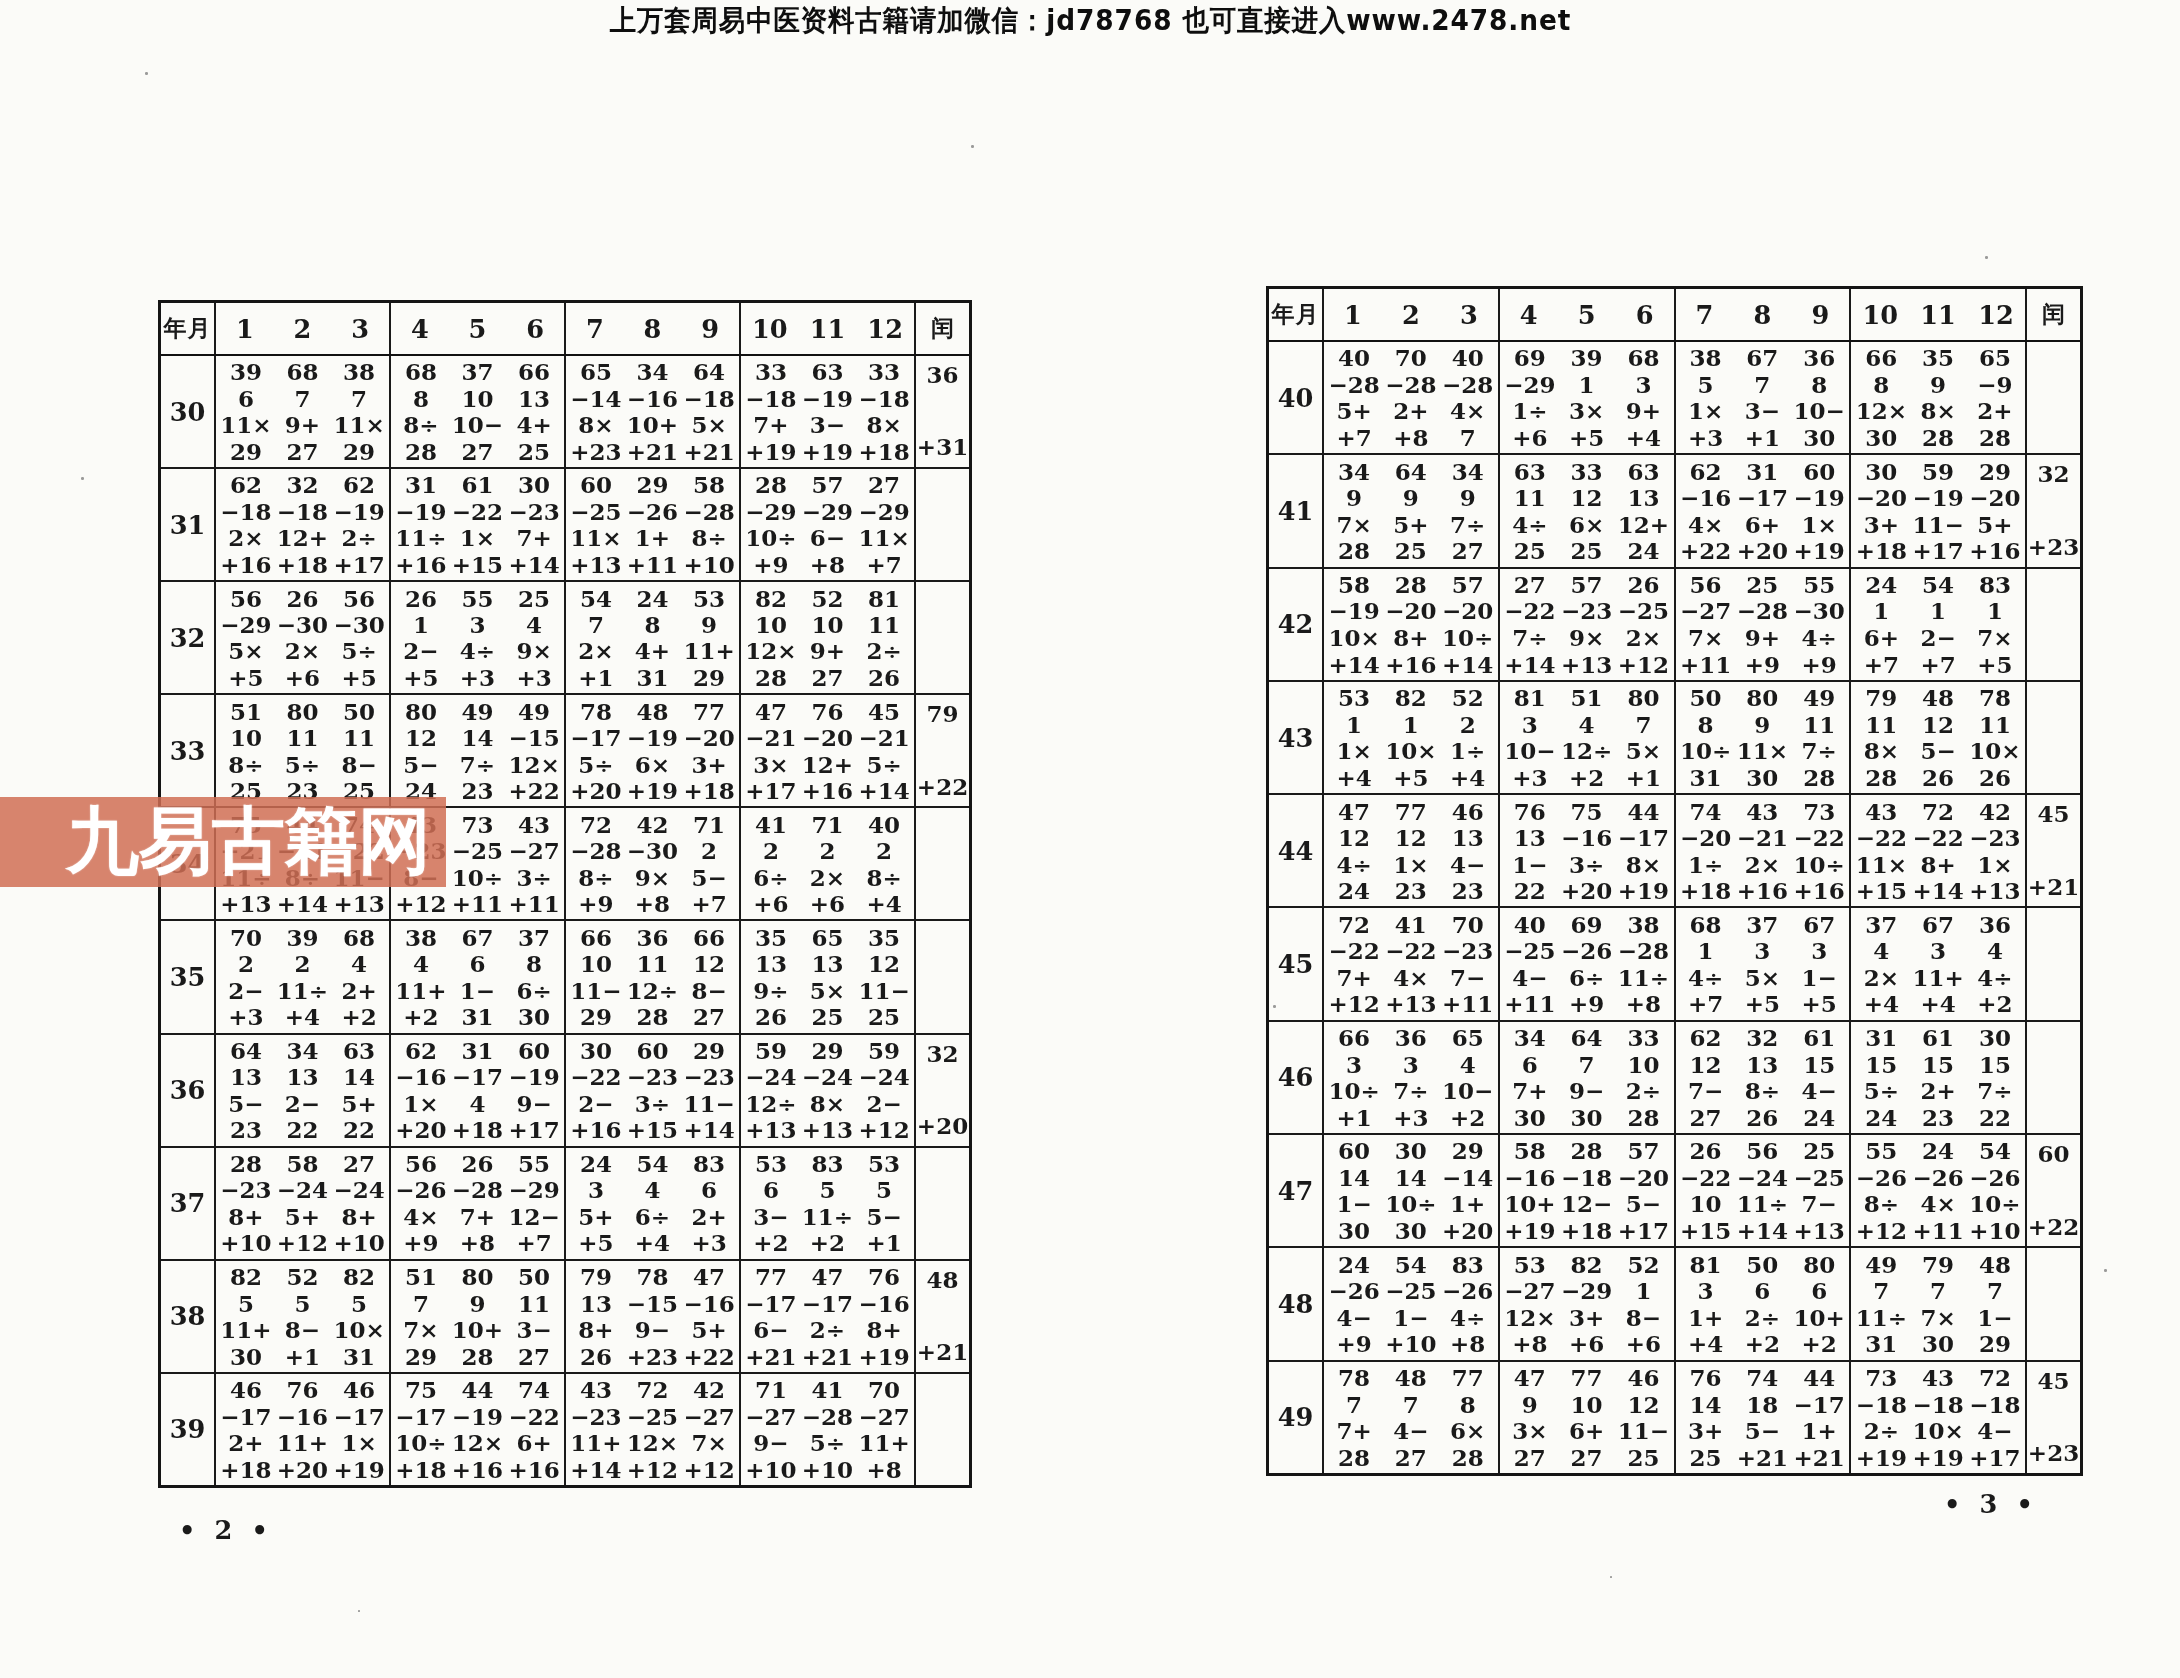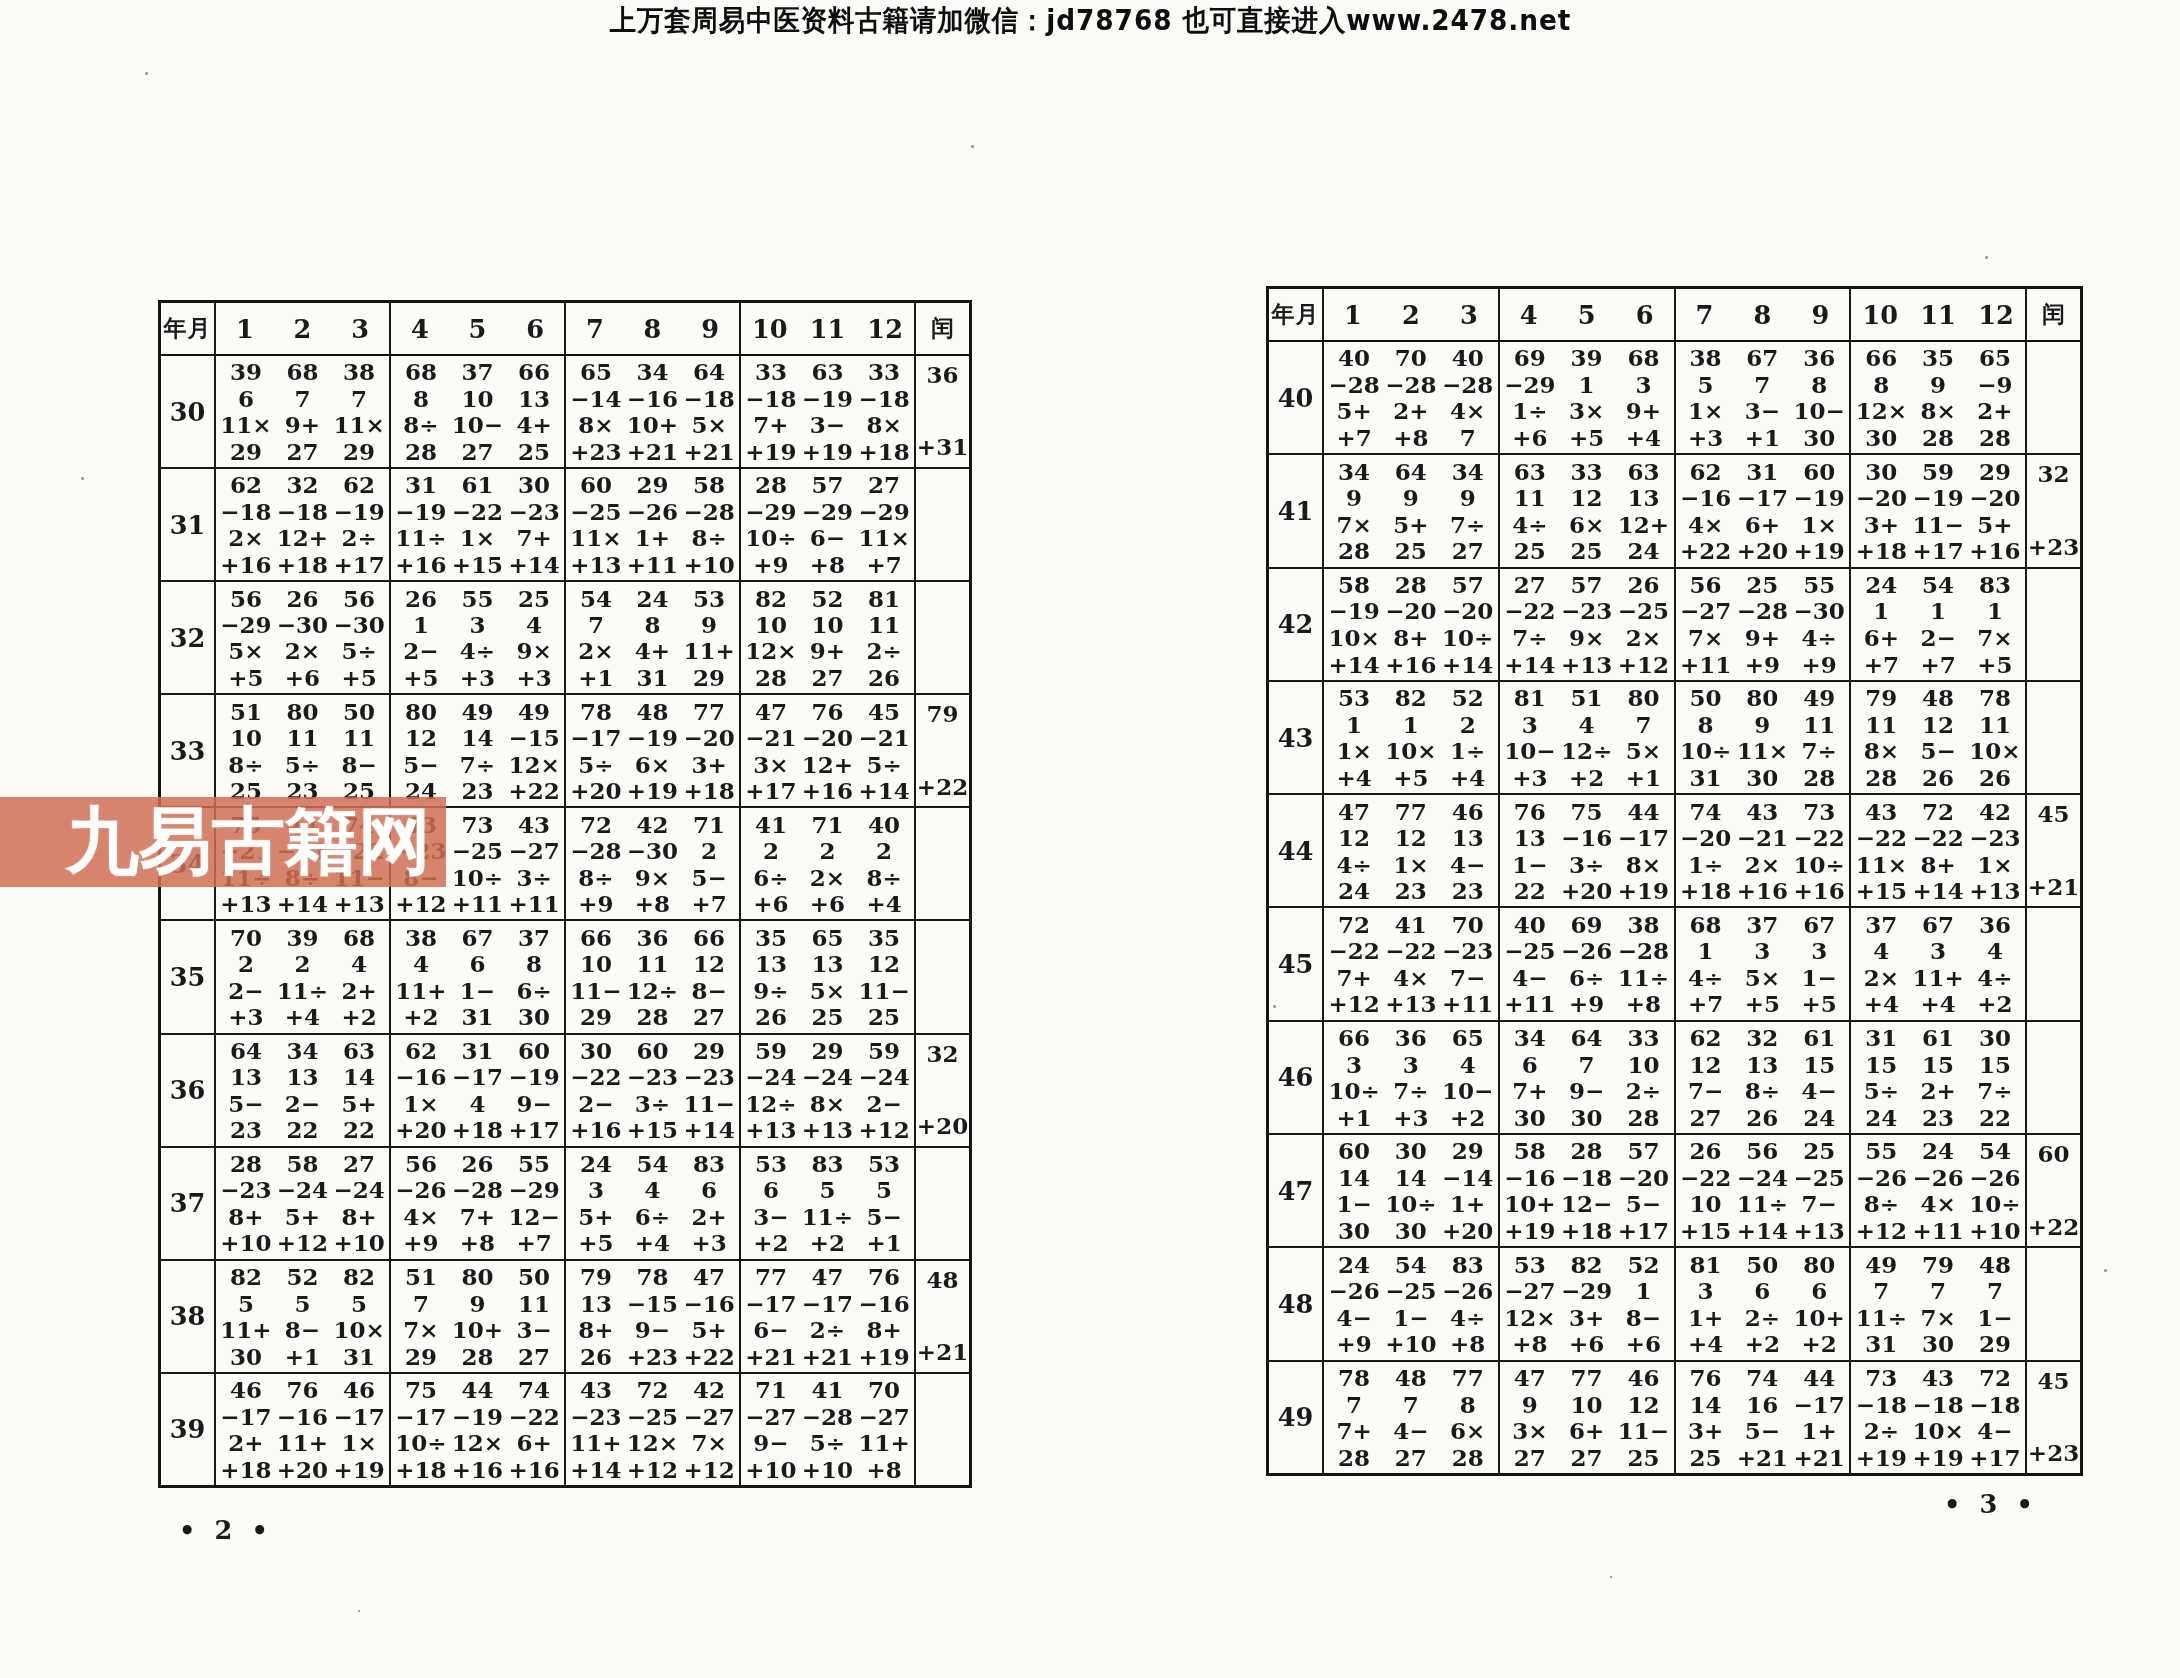--- a/index.html
+++ b/index.html
@@ -1353,21 +1353,21 @@
         <span>11−</span>
         <span>27</span>
         <span>27</span>
         <span>25</span>
       </div>
       <div class="t-cell grp-cell">
         <span>76</span>
         <span>74</span>
         <span>44</span>
         <span>14</span>
-        <span>16</span>
+        <span>18</span>
         <span>−17</span>
         <span>3+</span>
         <span>5−</span>
         <span>1+</span>
         <span>25</span>
         <span>+21</span>
         <span>+21</span>
       </div>
       <div class="t-cell grp-cell">
         <span>73</span>

